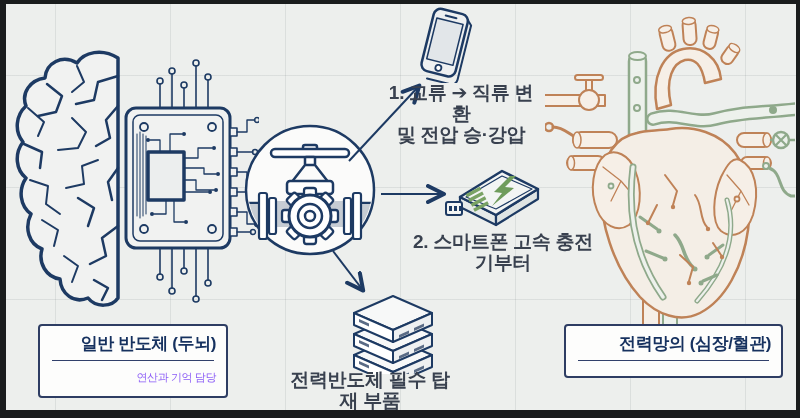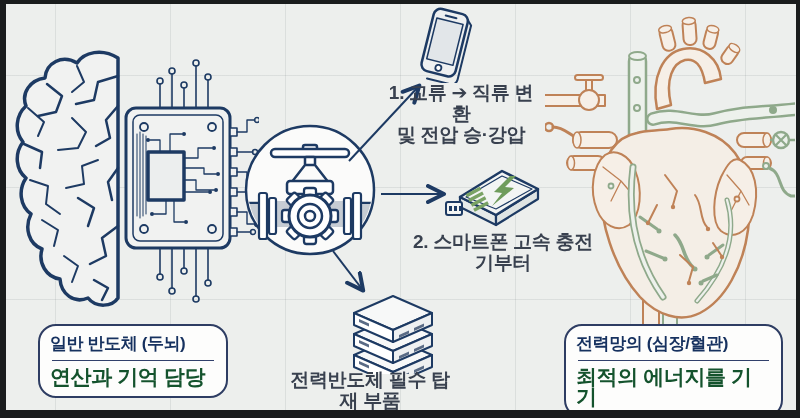--- a/index.html
+++ b/index.html
@@ -19,31 +19,31 @@
   }
   .abs { position:absolute; }
   svg { display:block; }
   .ann {
     position:absolute; text-align:center; font-weight:700;
     font-size:19px; line-height:21px; color:#39414f; letter-spacing:-0.3px;
     z-index:20;
   }
   .label-box {
     position:absolute; background:#fdfdfc; border:2px solid #2e3d63;
-    border-radius:18px; padding:7px 10px 9px; text-align:left; z-index:20;
+    border-radius:4px; padding:7px 10px 9px; text-align:right; z-index:20;
   }
   .label-box .title {
     font-size:17px; font-weight:700; color:#16315f; letter-spacing:-0.4px;
     line-height:22px;
   }
   .label-box .divider {
     height:0; border-top:1.5px solid #31406b; margin:5px 2px 6px;
   }
   .label-box .desc {
-    font-size:21px; font-weight:700; color:#14532d; letter-spacing:-0.4px;
+    font-size:11px; font-weight:400; color:#8b5cf6; letter-spacing:-0.4px;
     line-height:20px;
   }
 </style>
 </head>
 <body>
 
 <div class="canvas">
 
   <div class="abs" style="left:14px; top:48px;">
     <svg width="245" height="265" viewBox="0 0 245 265" fill="none" stroke-linecap="round" stroke-linejoin="round">
@@ -406,17 +406,16 @@
 
   <div class="label-box" style="left:38px; top:324px; width:190px;">
     <div class="title">일반 반도체 (두뇌)</div>
     <div class="divider"></div>
     <div class="desc">연산과 기억 담당</div>
   </div>
 
   <div class="label-box" style="left:564px; top:324px; width:219px;">
     <div class="title">전력망의 (심장/혈관)</div>
     <div class="divider"></div>
-    <div class="desc">최적의 에너지를 기기</div>
   </div>
 
   <div class="frame"></div>
 </div>
 
 </body></html>

